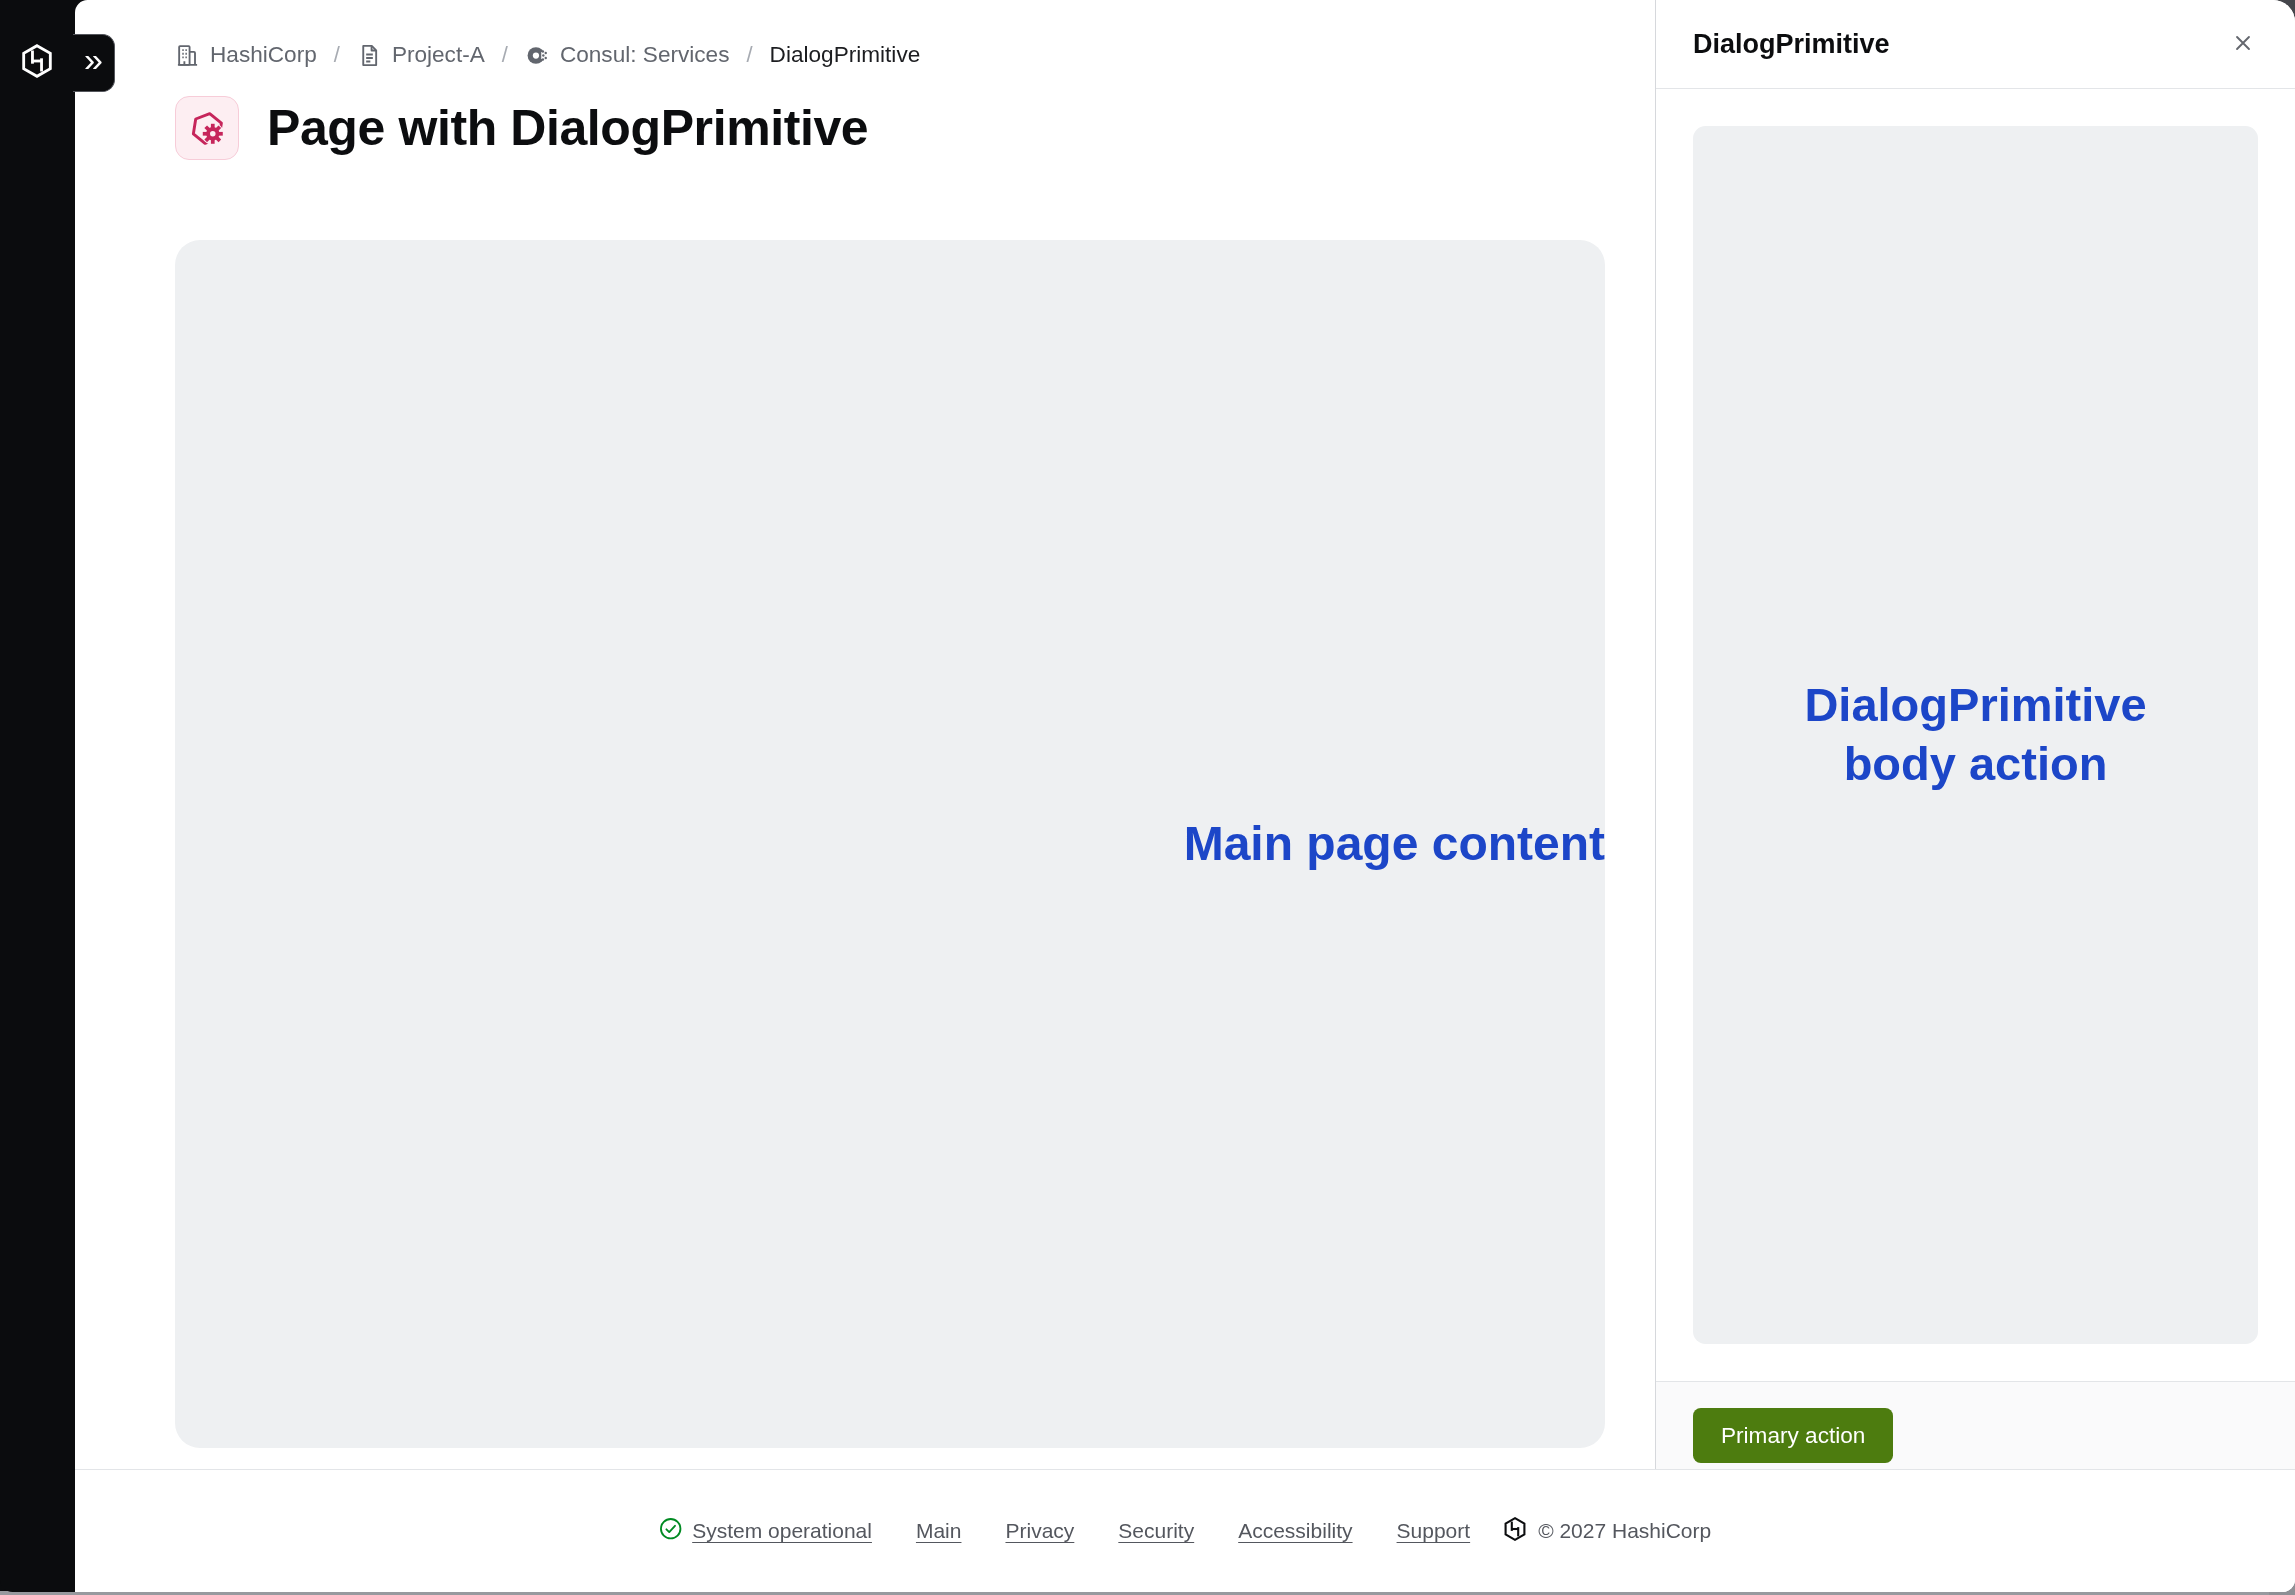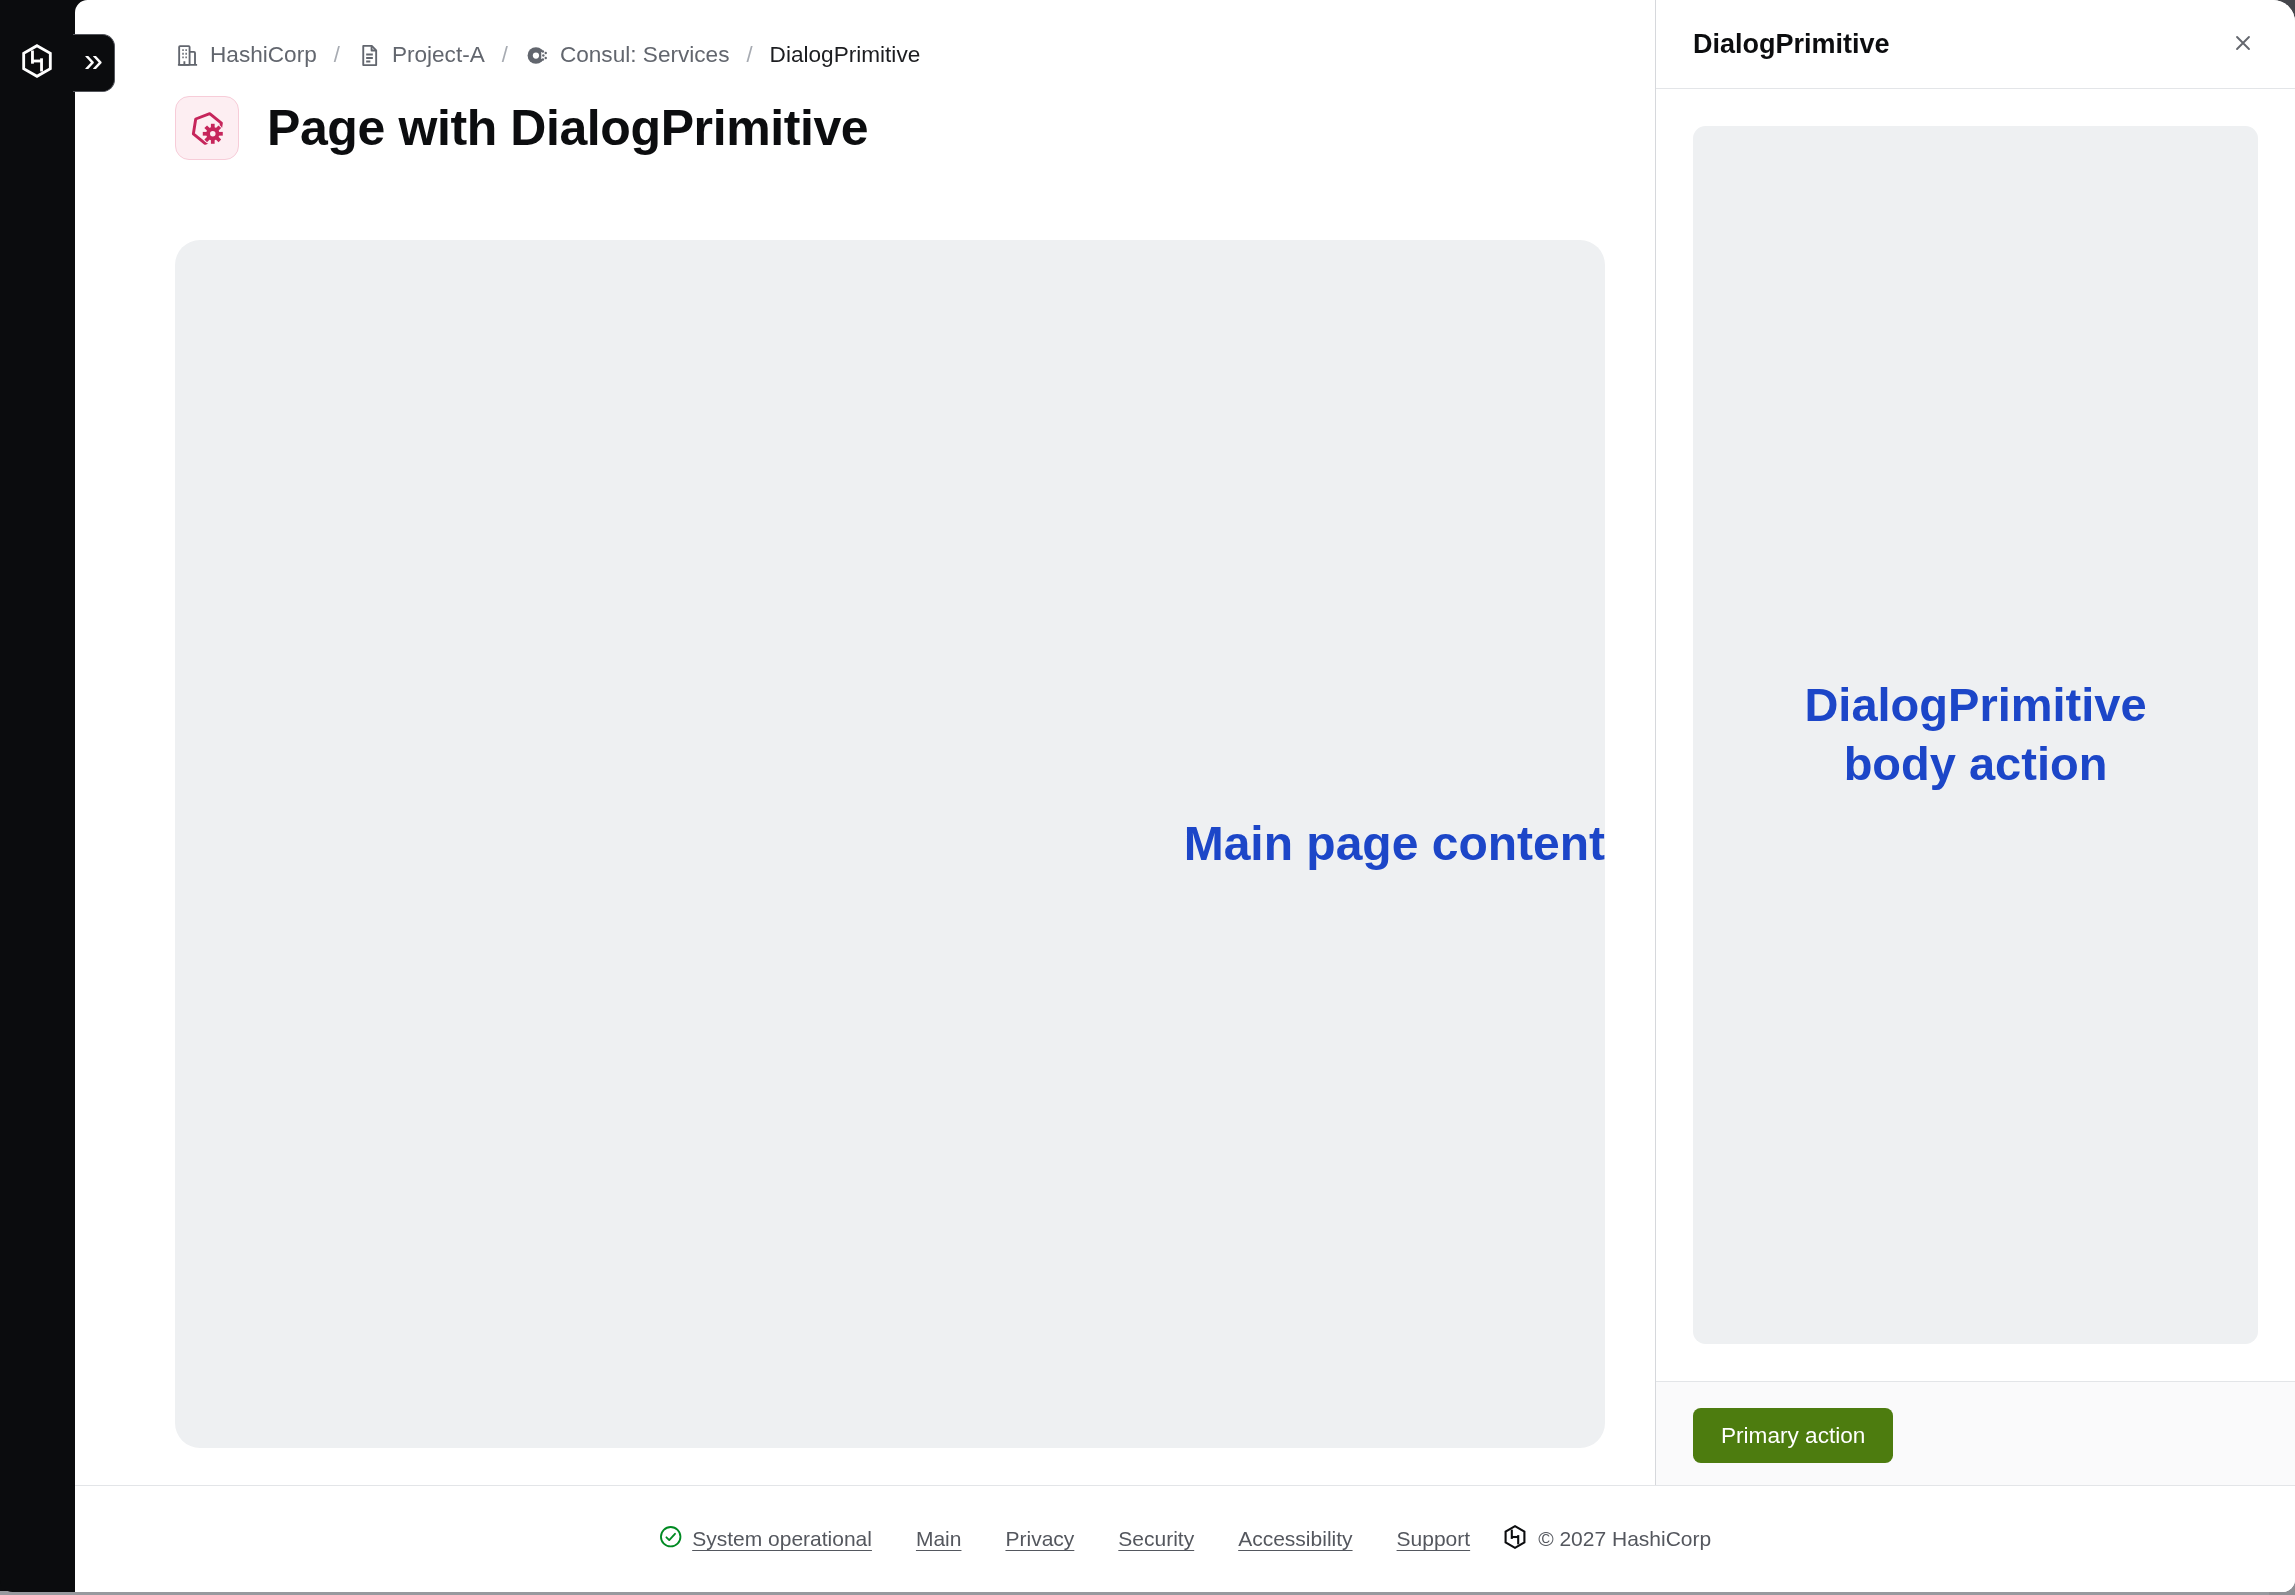--- a/index.html
+++ b/index.html
@@ -83,21 +83,21 @@
     display:flex; align-items:center; padding-left:37px;
   }
   .primary-btn {
     height:55px; padding:0 28px; border:none; border-radius:7.8px;
     background:#4d7c0f; color:#ffffff; font-size:22.6px; font-weight:500;
     font-family:"Liberation Sans", sans-serif; cursor:pointer;
   }
 
   
   .app-footer {
-    position:absolute; left:0; right:0; bottom:0; height:107px;
+    position:absolute; left:0; right:0; bottom:0; height:123px;
     border-top:1.6px solid #e3e5e8; background:#ffffff;
     display:flex; align-items:center; justify-content:center; gap:44px;
     font-size:21px; color:#54575e;text-align:right;
   }
   .footer-status { display:flex; align-items:center; gap:10px; cursor:pointer; }
   .footer-link, .footer-status .label {
     color:#54575e; text-decoration:underline; text-underline-offset:3.9px;
     text-decoration-thickness:1.2px; cursor:pointer;
   }
   .footer-copy { display:flex; align-items:center; gap:11px; margin-left:-11px; }

